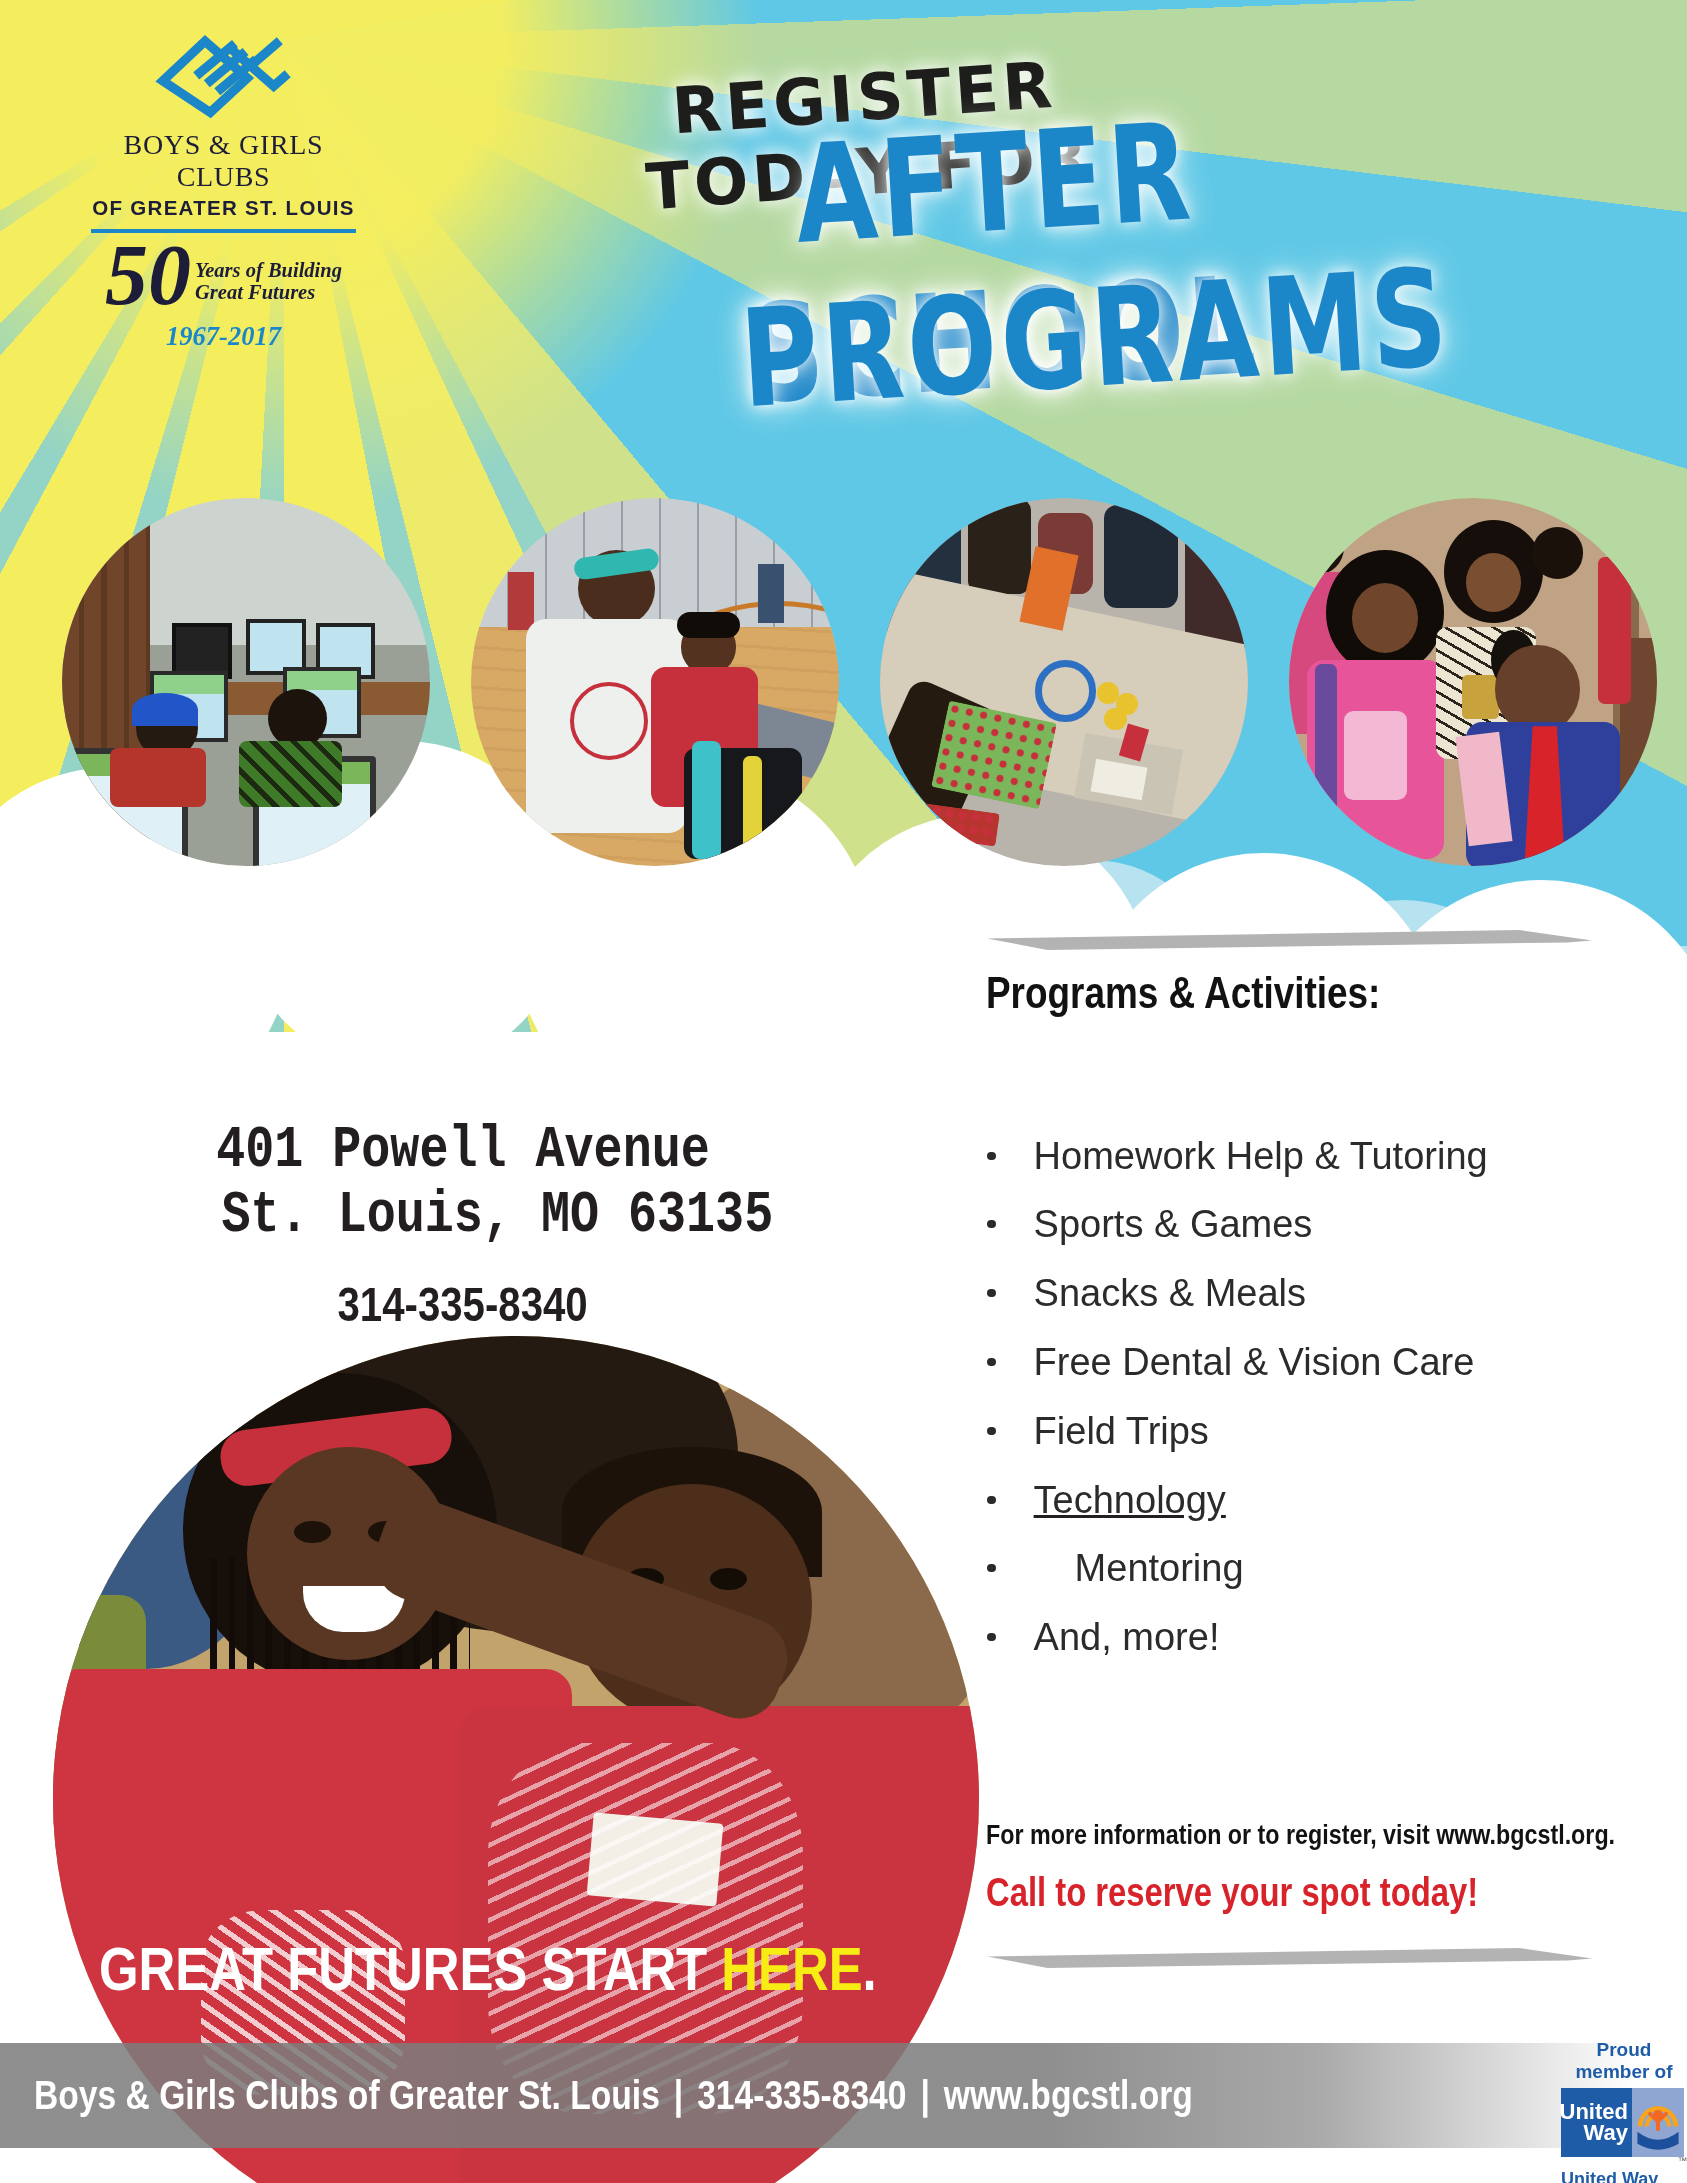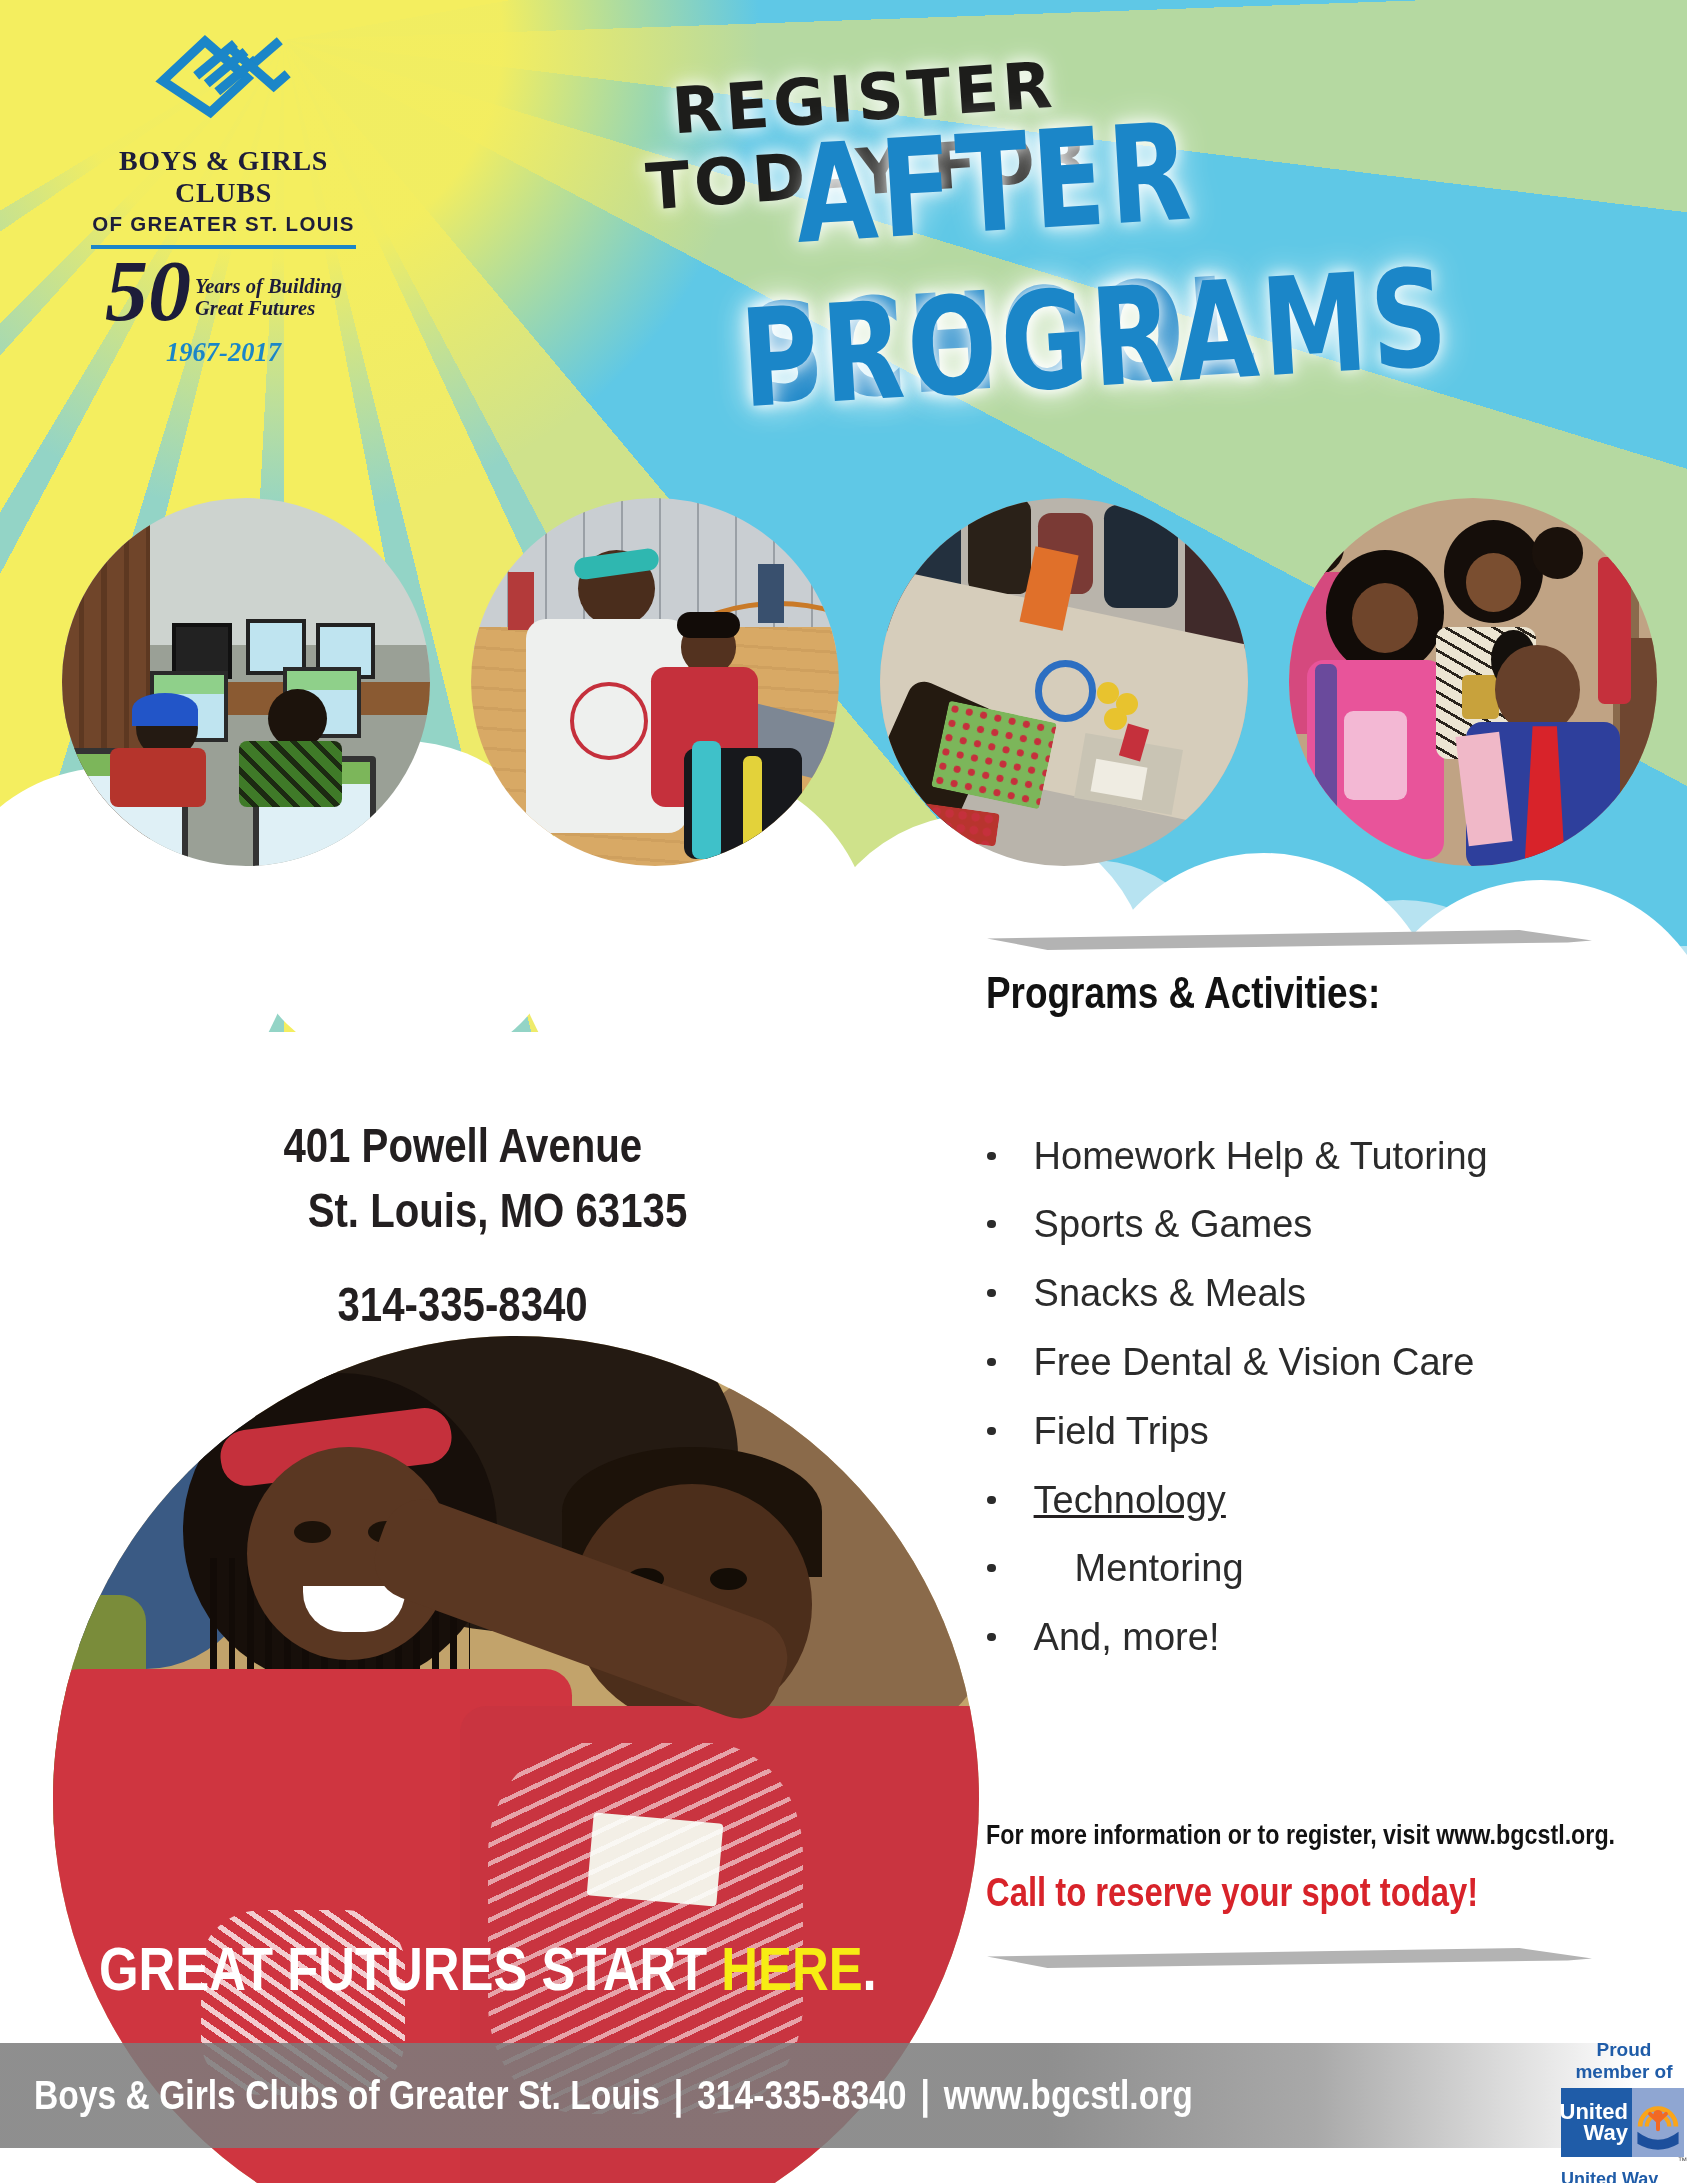--- a/index.html
+++ b/index.html
@@ -48,38 +48,38 @@
     text-shadow:0 0 17px rgba(255,255,255,.95),0 0 40px rgba(255,255,255,.8);}
   .t1{left:582px;top:105px;width:834px;font-size:135px;transform:rotate(-3.4deg) scaleX(.78);transform-origin:center;}
   .t2{left:668px;top:266px;width:662px;font-size:135px;transform:rotate(-3.4deg) scaleX(.78);transform-origin:center;}
 
   .cloud-b{position:absolute;border-radius:50%;background:#b7e3f1;}
   .cloud-w{position:absolute;border-radius:50%;background:#fff;}
   .cloud-base{position:absolute;left:0;top:1032px;width:1687px;height:132px;background:#fff;}
 
   
   .logo-block{position:absolute;left:78px;top:28px;width:291px;text-align:center;}
-  .org-name1{font-family:"Liberation Serif",serif;font-weight:bold;font-size:28px;letter-spacing:0.7px;color:#1d1d3a;margin-top:16px;}
+  .org-name1{font-family:"Liberation Serif",serif;font-weight:normal;font-size:28px;letter-spacing:0.7px;color:#1d1d3a;}
   .org-name2{font-family:"Liberation Sans",sans-serif;font-weight:bold;font-size:20.5px;letter-spacing:1.3px;color:#1d1d3a;margin-top:2.6px;}
   .logo-rule{width:265px;height:4.6px;background:var(--brand_blue,#1b86c8);margin:9.3px auto 4px auto;}
   .fifty-row{display:flex;align-items:flex-start;justify-content:center;gap:4px;}
   .fifty-num{font-family:"Liberation Serif",serif;font-style:italic;font-weight:bold;font-size:86px;line-height:.9;color:#1d1d3a;}
   .fifty-text{font-family:"Liberation Serif",serif;font-style:italic;font-weight:bold;font-size:20.5px;line-height:1.05;color:#1d1d3a;text-align:left;margin-top:22.5px;}
   .years{font-family:"Liberation Serif",serif;font-style:italic;font-weight:bold;font-size:26.5px;color:var(--brand_blue,#1b86c8);margin-top:6.6px;}
 
   
   .photo{position:absolute;width:368px;height:368px;border-radius:50%;overflow:hidden;z-index:2;top:498px;}
   .ph{position:absolute;}
   .bigphoto{position:absolute;left:53px;top:1336px;width:926px;height:926px;border-radius:50%;overflow:hidden;z-index:2;}
 
   
   .club-name{position:absolute;left:0;top:900px;width:926px;text-align:center;z-index:3;
     font-family:"DejaVu Sans",sans-serif;font-weight:bold;color:var(--club_blue,#2598cd);
     font-size:78px;letter-spacing:2.6px;line-height:1.12;}
-  .addr{position:absolute;left:0;width:926px;text-align:center;z-index:3;font-weight:bold;font-size:49px;color:var(--ink,#231f20);}
+  .addr{position:absolute;left:0;width:926px;text-align:center;z-index:3;font-weight:bold;font-size:59px;color:var(--ink,#231f20);font-family:Liberation Mono, monospace;}
   .phone{position:absolute;left:0;width:926px;text-align:center;z-index:3;font-weight:bold;font-size:49px;color:var(--ink,#231f20);}
   .swoosh{position:absolute;left:987px;width:605px;height:20px;background:#b3b3b3;z-index:3;
     clip-path:polygon(0% 42%,88% 0%,100% 52%,96% 62%,10% 100%);}
   .prog-head{position:absolute;left:986px;top:967px;z-index:3;font-weight:bold;font-size:45px;color:#121212;}
   .bullet-row{position:absolute;left:987px;width:615px;height:46px;display:flex;align-items:center;z-index:3;}
   .bullet-dot{width:8.6px;height:8.6px;border-radius:50%;background:#2b2b2b;margin-right:38px;flex:0 0 auto;}
   .bullet-label{font-size:38px;color:#2b2b2b;letter-spacing:0px;}
   .more-info{position:absolute;left:986px;top:1818px;z-index:3;font-weight:bold;font-size:28.4px;color:#121212;white-space:nowrap;}
   .cta{position:absolute;left:986px;top:1870px;z-index:3;font-weight:bold;font-size:40px;color:var(--red,#d8232a);white-space:nowrap;}
 

